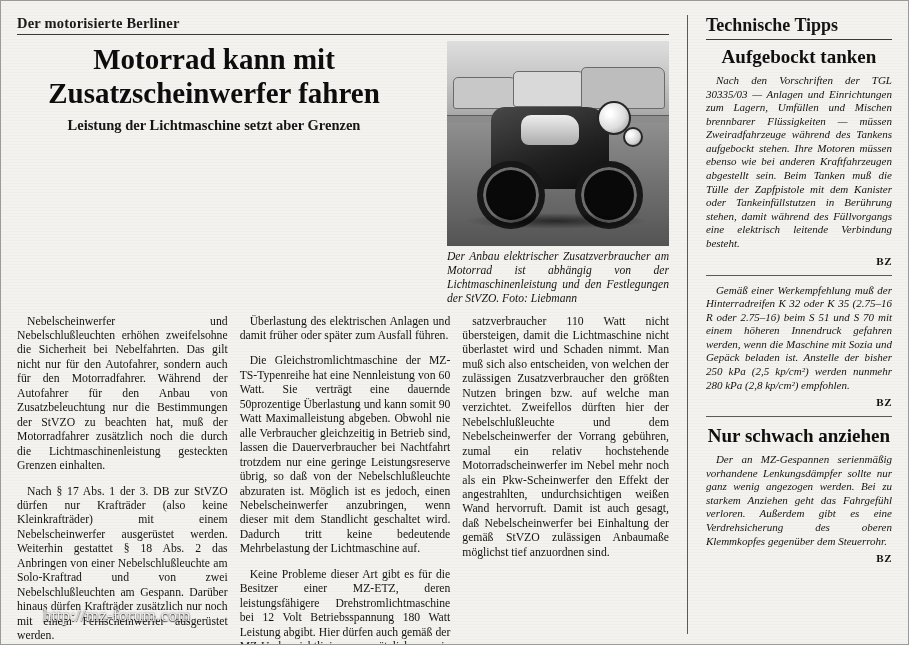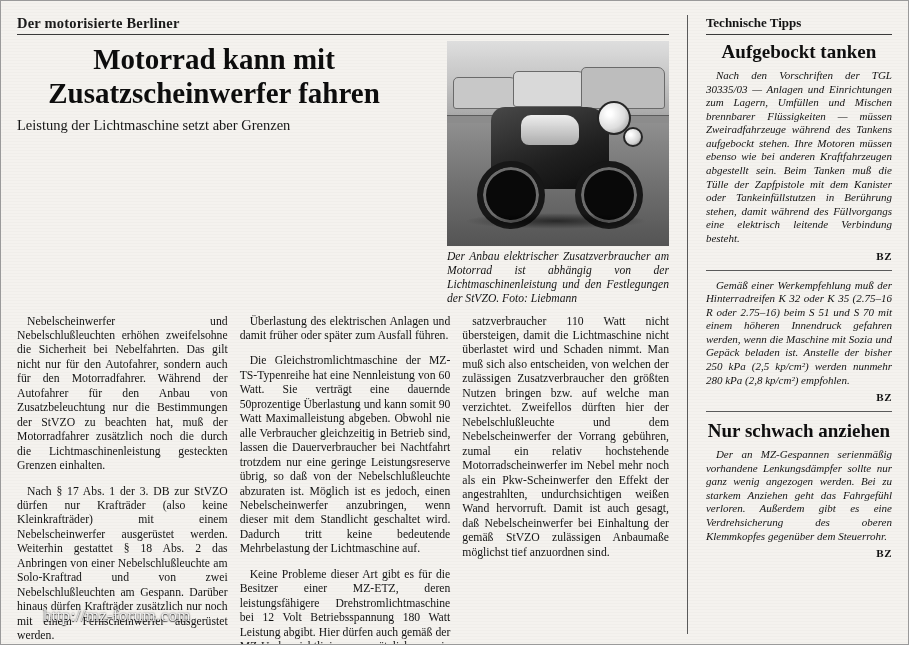--- a/index.html
+++ b/index.html
@@ -78,22 +78,23 @@
     font-family: "Liberation Serif", serif;
     font-weight: bold;
     font-size: 29px;
     line-height: 1.12;
     text-align: center;
     margin: 2px 0 0 0;
     color: #0d0d0d;
   }
   .subhead {
     font-family: "Liberation Serif", serif;
-    font-weight: normal;
+    font-weight: bold;
     font-size: 14.5px;
+    text-align: center;
     margin: 7px 0 0 0;
     color: #161616;
   }
 
   
   .photo-block {
     width: 222px;
     flex: 0 0 222px;
     margin-left: 36px;
   }
@@ -199,21 +200,21 @@
     font-size: 12.2px;
     text-align: center;
     text-indent: 0;
     margin-top: 5px;
   }
 
   
   .rail-head {
     font-family: "Liberation Serif", serif;
     font-weight: bold;
-    font-size: 13px;
+    font-size: 18px;
     margin: 0 0 3px 0;
     color: #141414;
   }
   .rail-rule {
     border: 0;
     border-top: 1px solid #3a3a3a;
     margin: 2px 0 6px 0;
   }
   .rail-title {
     font-family: "Liberation Serif", serif;

